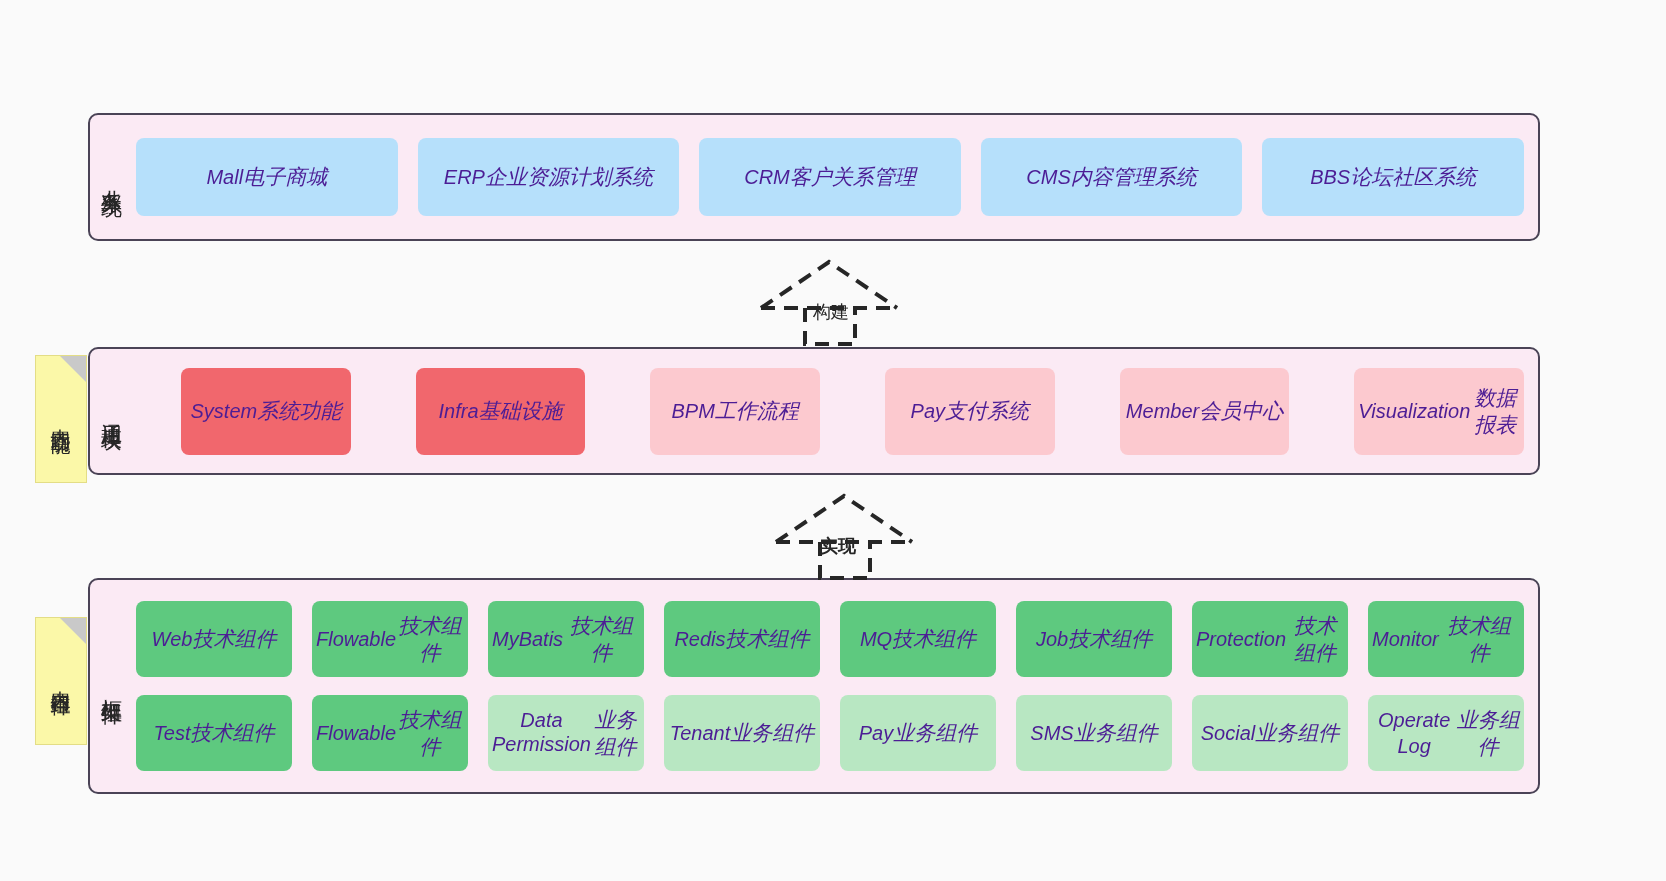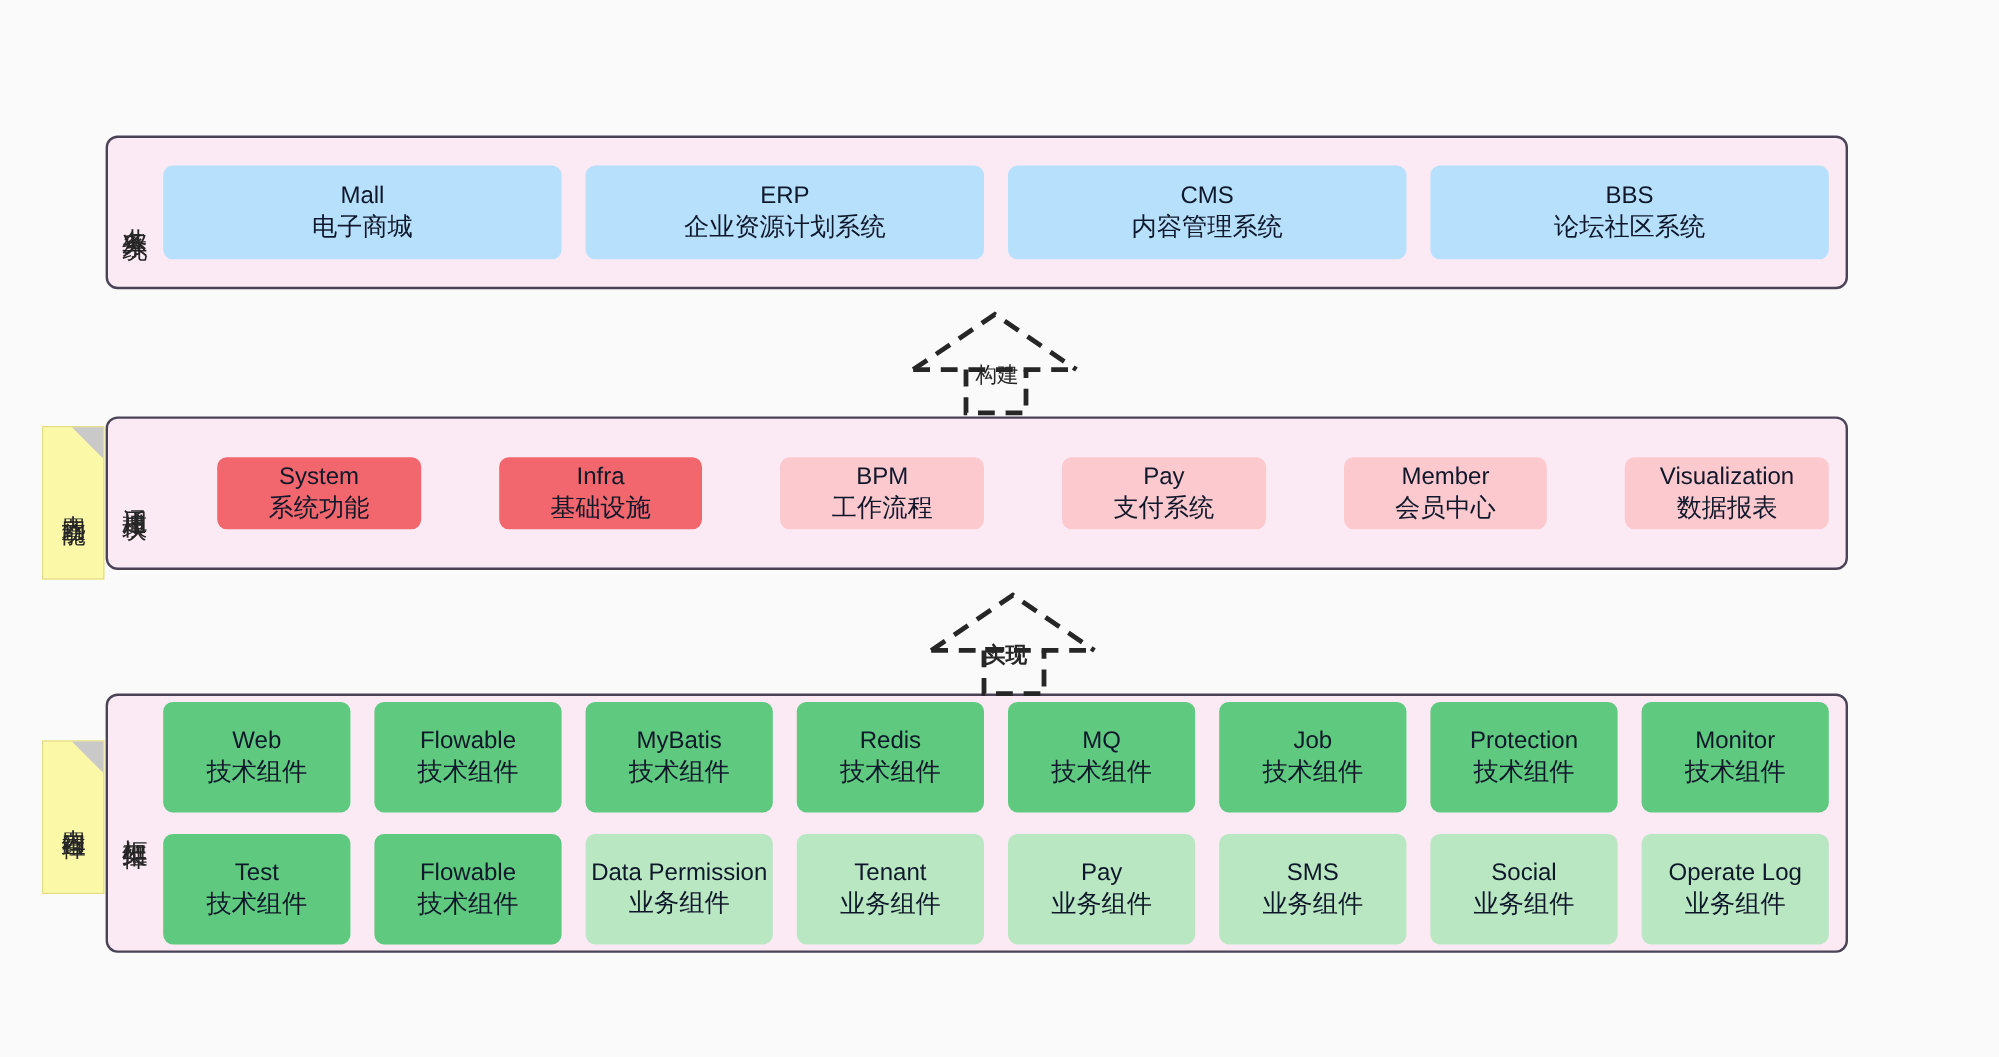--- a/index.html
+++ b/index.html
@@ -47,43 +47,44 @@
     display: flex;
     gap: 20px;
     justify-content: space-between;
   }
 
   
   .card {
     flex: 1 1 0;
     border-radius: 8px;
     display: flex;
-    flex-direction: column;
+    flex-direction: row;
     align-items: center;
     justify-content: center;
     text-align: center;
-    color: #0f172a;
+    color: #4c1d95;
     line-height: 1.30;
     padding: 6px 4px;
     user-select: none;
+    font-style: italic;
   }
   .card .en { font-size: 20px; }
   .card .cn { font-size: 21px; }
   .card.two-line-en .en { line-height: 1.18; }
 
   .blue   { background: #b6e0fb; }
   .red    { background: #f1676d; }
   .pink   { background: #fcc9cf; }
   .green  { background: #5ec97f; }
   .mint   { background: #b8e7c2; }
 
   
   #layer-business .card { height: 78px; }
-  #layer-common   .card { height: 60px; margin-left: 45px; }
-  #layer-frame    .card { height: 92px; align-items: center; }
+  #layer-common   .card { height: 87px; margin-left: 45px; }
+  #layer-frame    .card { height: 76px; align-items: center; }
 
   
   .sticky {
     position: absolute;
     background: #fbf8a8;
     border: 1px solid #e3dd86;
     display: flex;
     align-items: center;
     justify-content: center;
     writing-mode: vertical-rl;
@@ -125,20 +126,24 @@
     <div class="layer-title">业务系统</div>
     <div class="layer-body">
       <div class="row">
         <div class="card blue">
           <span class="en">Mall</span>
           <span class="cn">电子商城</span>
         </div>
         <div class="card blue">
           <span class="en">ERP</span>
           <span class="cn">企业资源计划系统</span>
+        </div>
+        <div class="card blue">
+          <span class="en">CRM</span>
+          <span class="cn">客户关系管理</span>
         </div>
         <div class="card blue">
           <span class="en">CMS</span>
           <span class="cn">内容管理系统</span>
         </div>
         <div class="card blue">
           <span class="en">BBS</span>
           <span class="cn">论坛社区系统</span>
         </div>
       </div>

